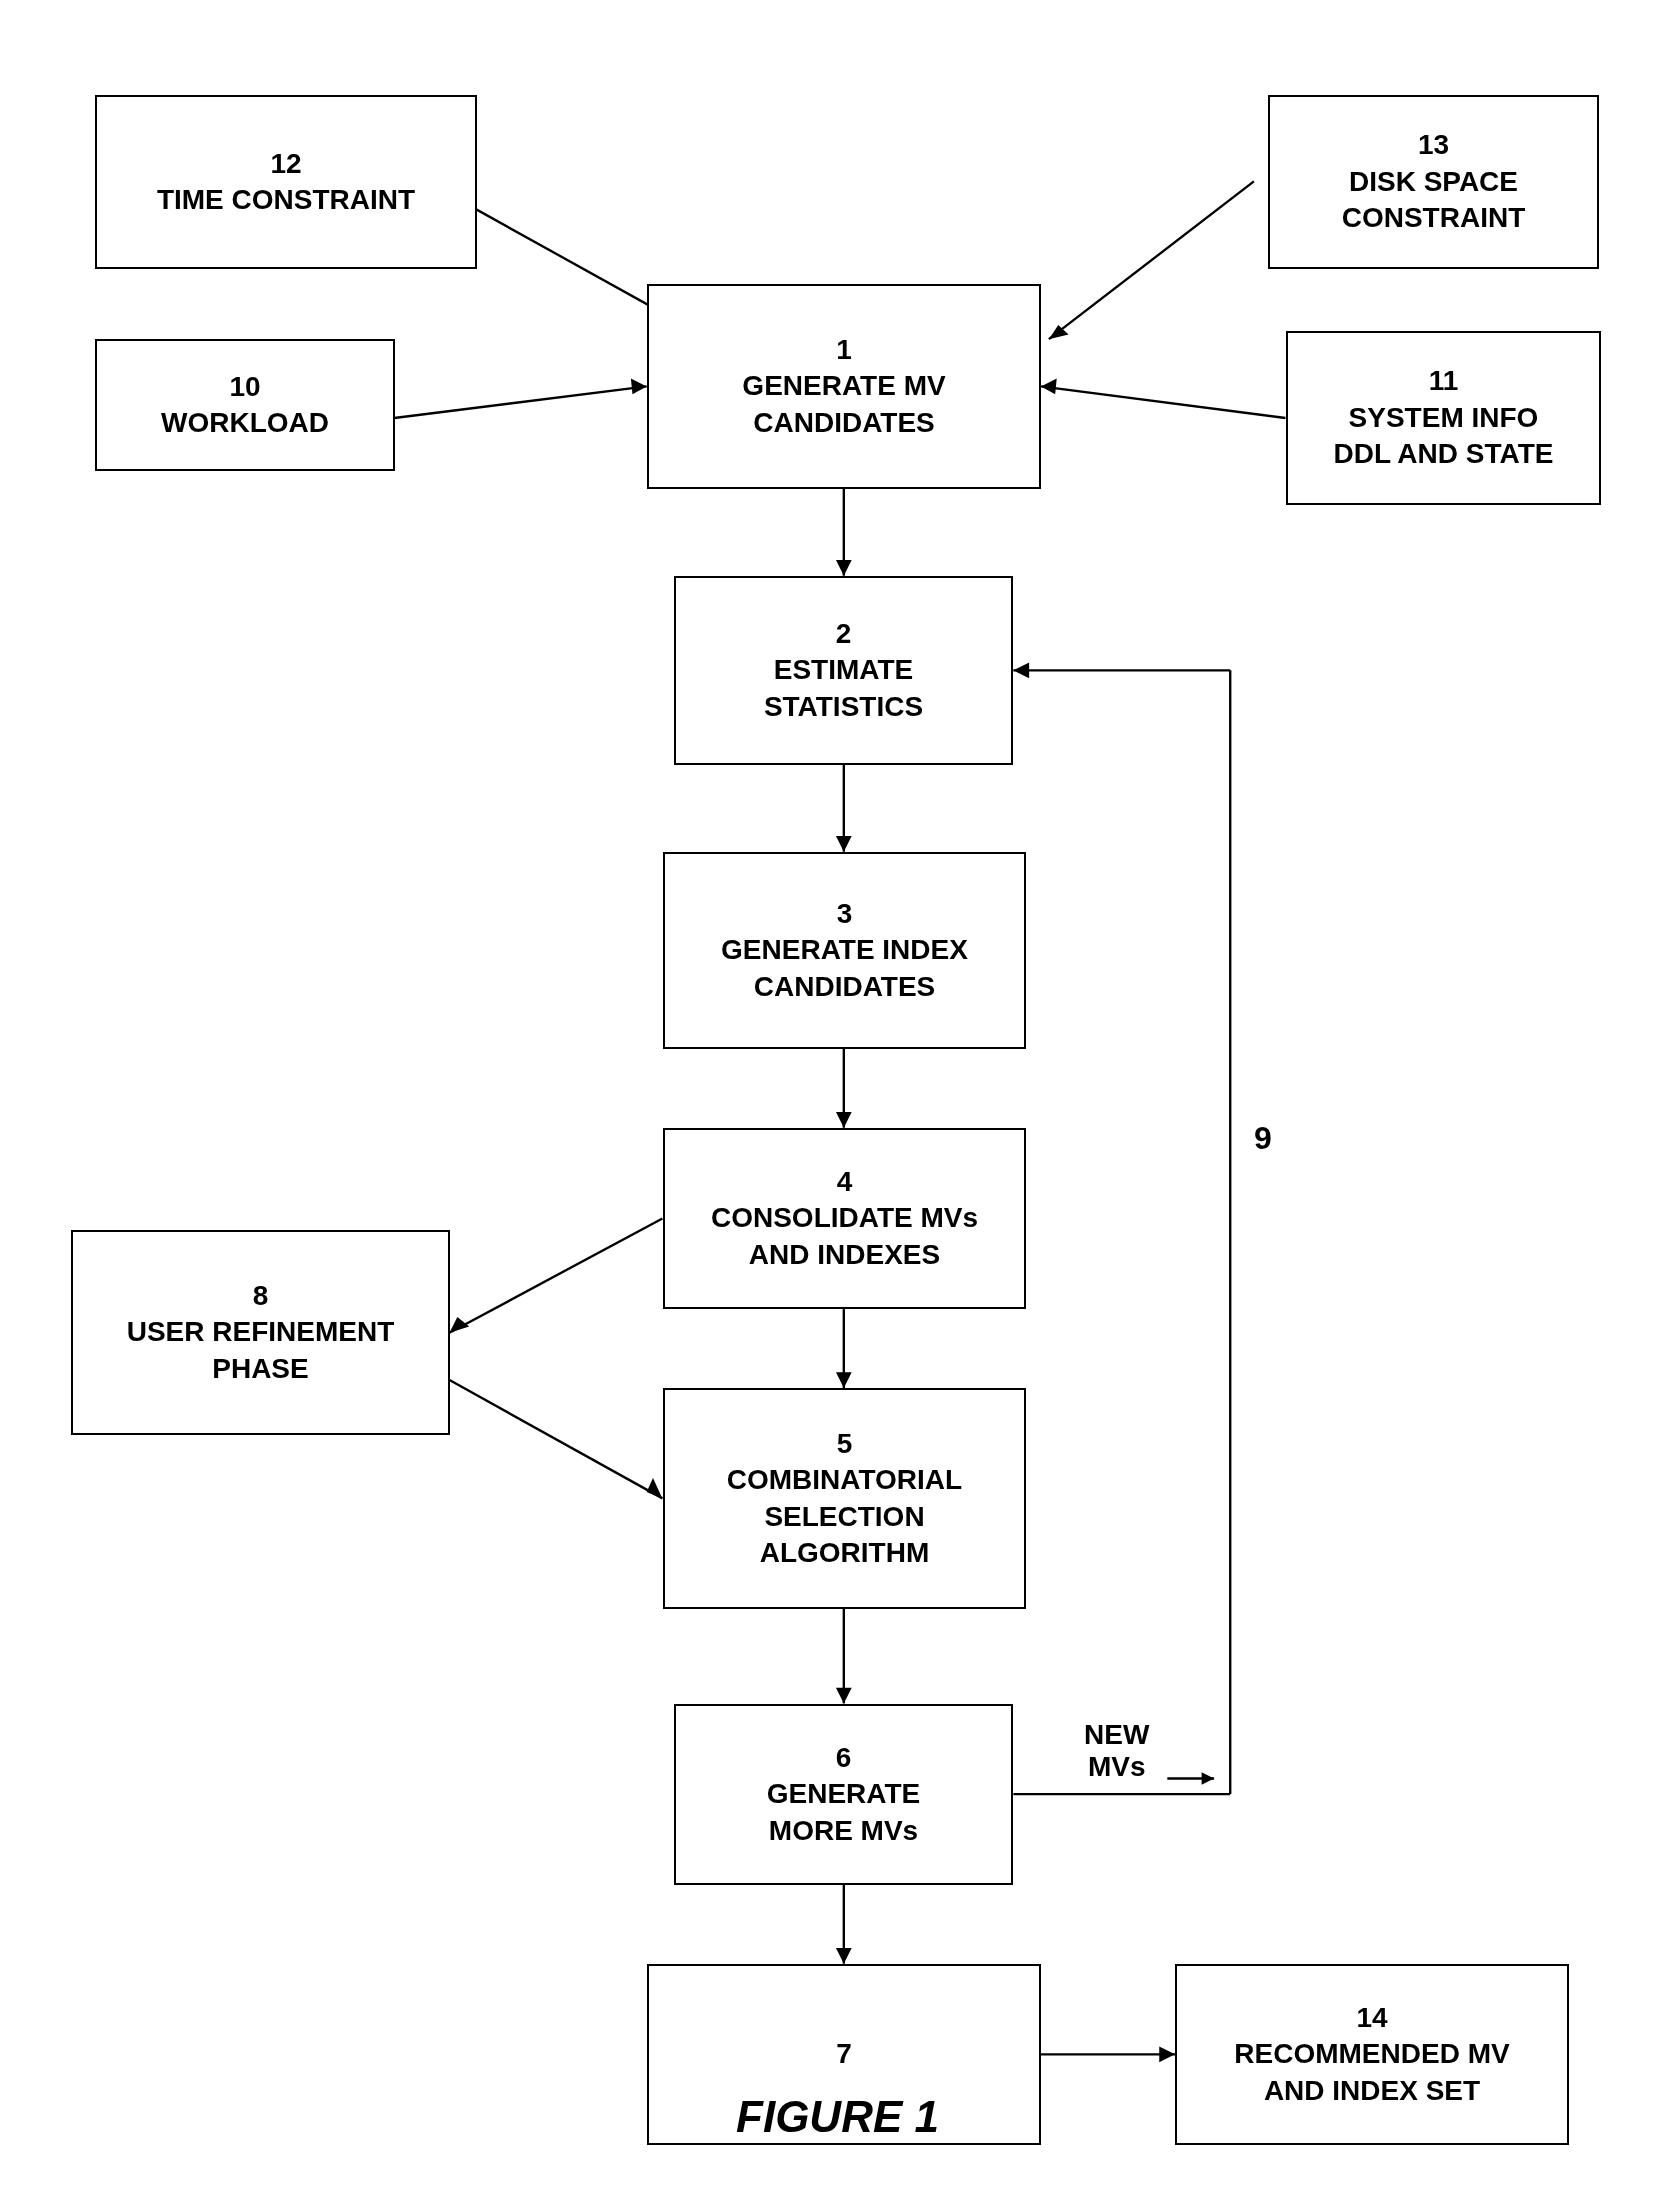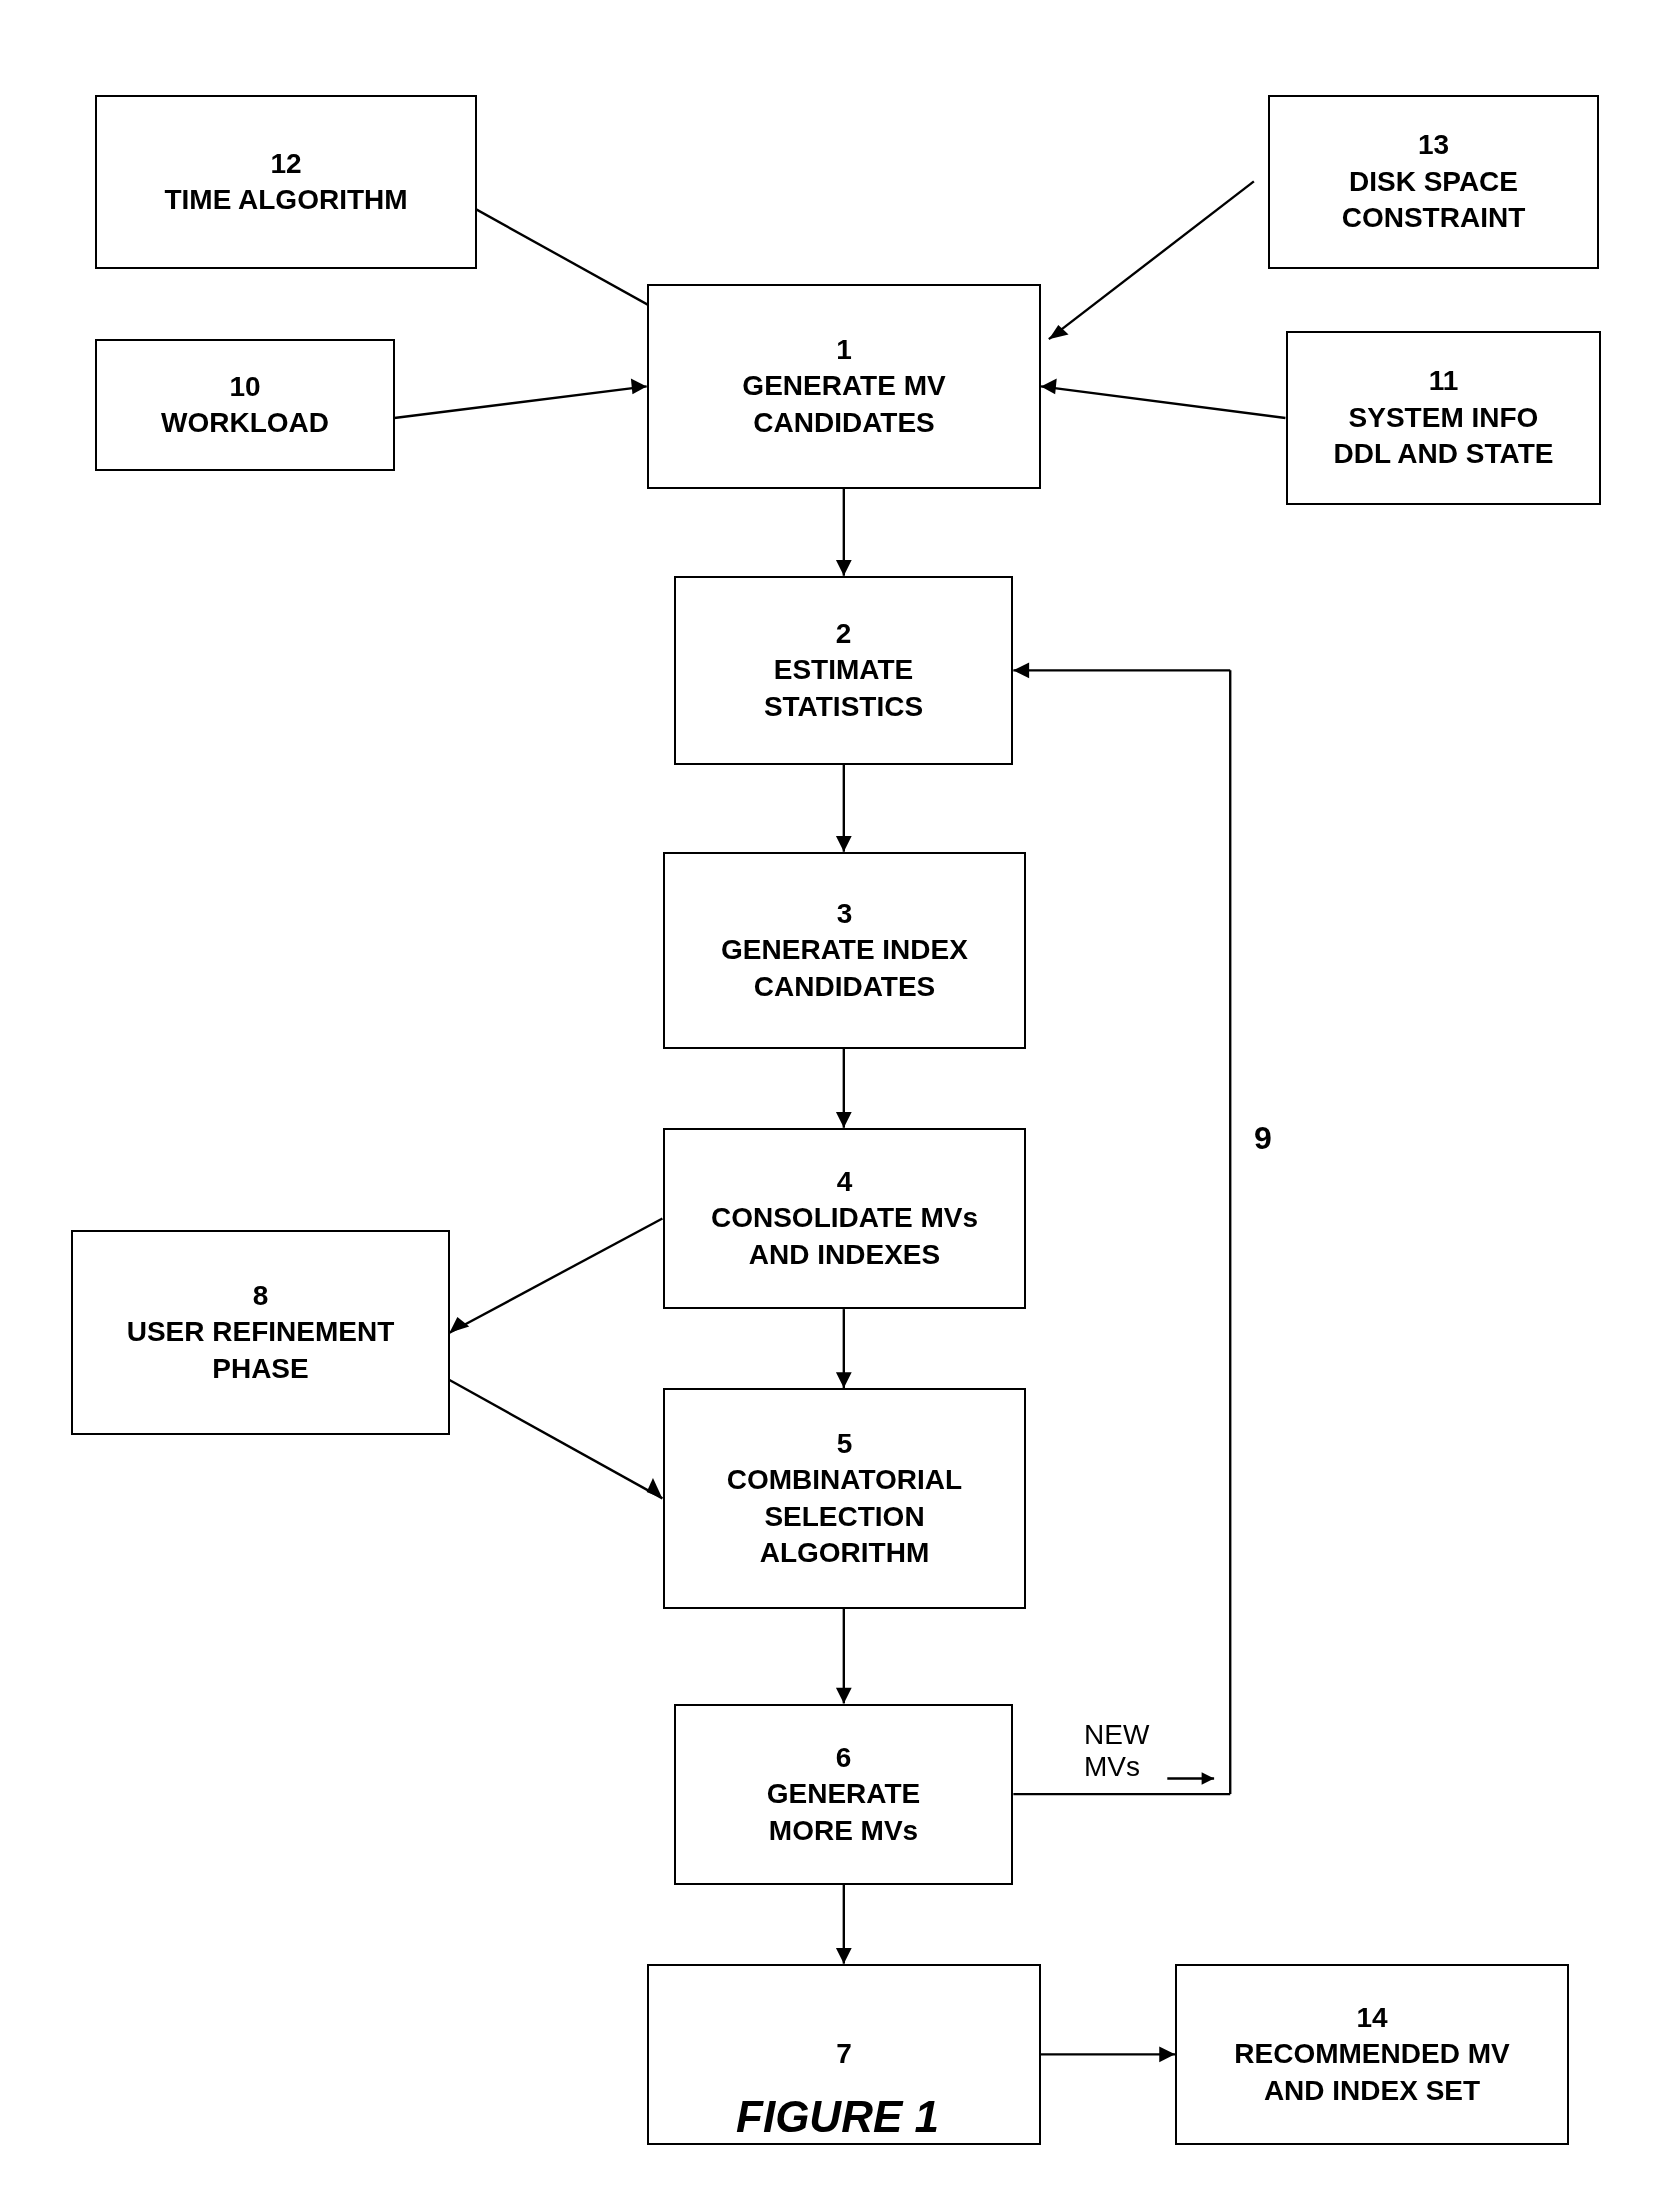--- a/index.html
+++ b/index.html
@@ -103,21 +103,21 @@
 
     <line x1="1560" y1="850" x2="1285" y2="850" stroke="#000" stroke-width="3"></line>
     <polygon points="1285,850 1305,840 1305,860" fill="#000"></polygon>
 
     <line x1="1320" y1="2605" x2="1490" y2="2605" stroke="#000" stroke-width="3"></line>
     <polygon points="1490,2605 1470,2595 1470,2615" fill="#000"></polygon>
   </svg>
 
   <div class="box" style="left:95px; top:95px; width:382px; height:174px;">
     <span class="box-num">12</span>
-    <span>TIME ALGORITHM</span>
+    <span>TIME CONSTRAINT</span>
   </div>
 
   <div class="box" style="left:1254px; top:95px; width:331px; height:174px;margin-left:14px;">
     <span class="box-num">13</span>
     <span>DISK SPACE<br>CONSTRAINT</span>
   </div>
 
   <div class="box" style="left:95px; top:339px; width:300px; height:132px;">
     <span class="box-num">10</span>
     <span>WORKLOAD</span>
@@ -155,21 +155,21 @@
 
   <div class="box" style="left:663px; top:1388px; width:363px; height:221px;">
     <span class="box-num">5</span>
     <span>COMBINATORIAL<br>SELECTION<br>ALGORITHM</span>
   </div>
 
   <div style="position:absolute; left:1254px; top:1120px; font-size:32px; font-weight:bold;">
     9
   </div>
 
-  <div style="position:absolute; left:1084px; top:1719px; font-size:28px; font-weight:normal; ">
+  <div style="position:absolute; left:1084px; top:1719px; font-size:28px; font-weight:bold; text-align:center;">
     NEW<br>MVs
   </div>
 
   <svg style="position:absolute; top:1759px; left:1167px; width:63px; height:39px;" viewBox="0 0 80 50" width="63" height="39">
     <line x1="0" y1="25" x2="60" y2="25" stroke="#000" stroke-width="3"></line>
     <polygon points="60,25 44,17 44,33" fill="#000"></polygon>
   </svg>
 
   <div class="box" style="left:674px; top:1704px; width:339px; height:181px;">
     <span class="box-num">6</span>

